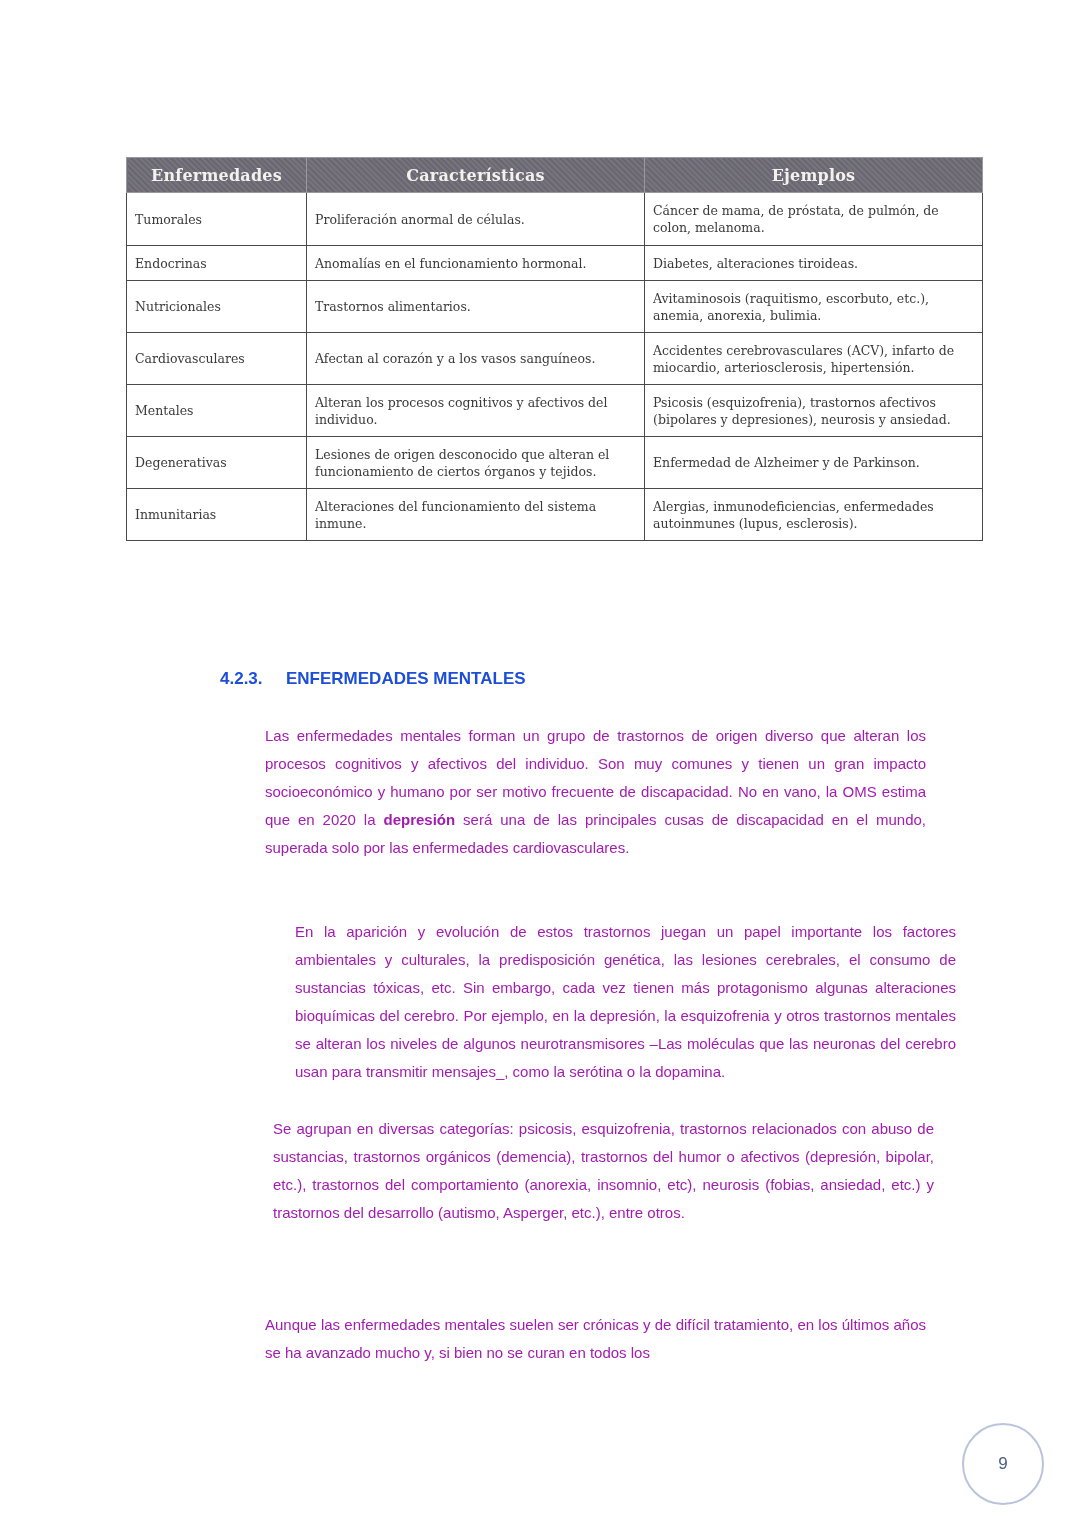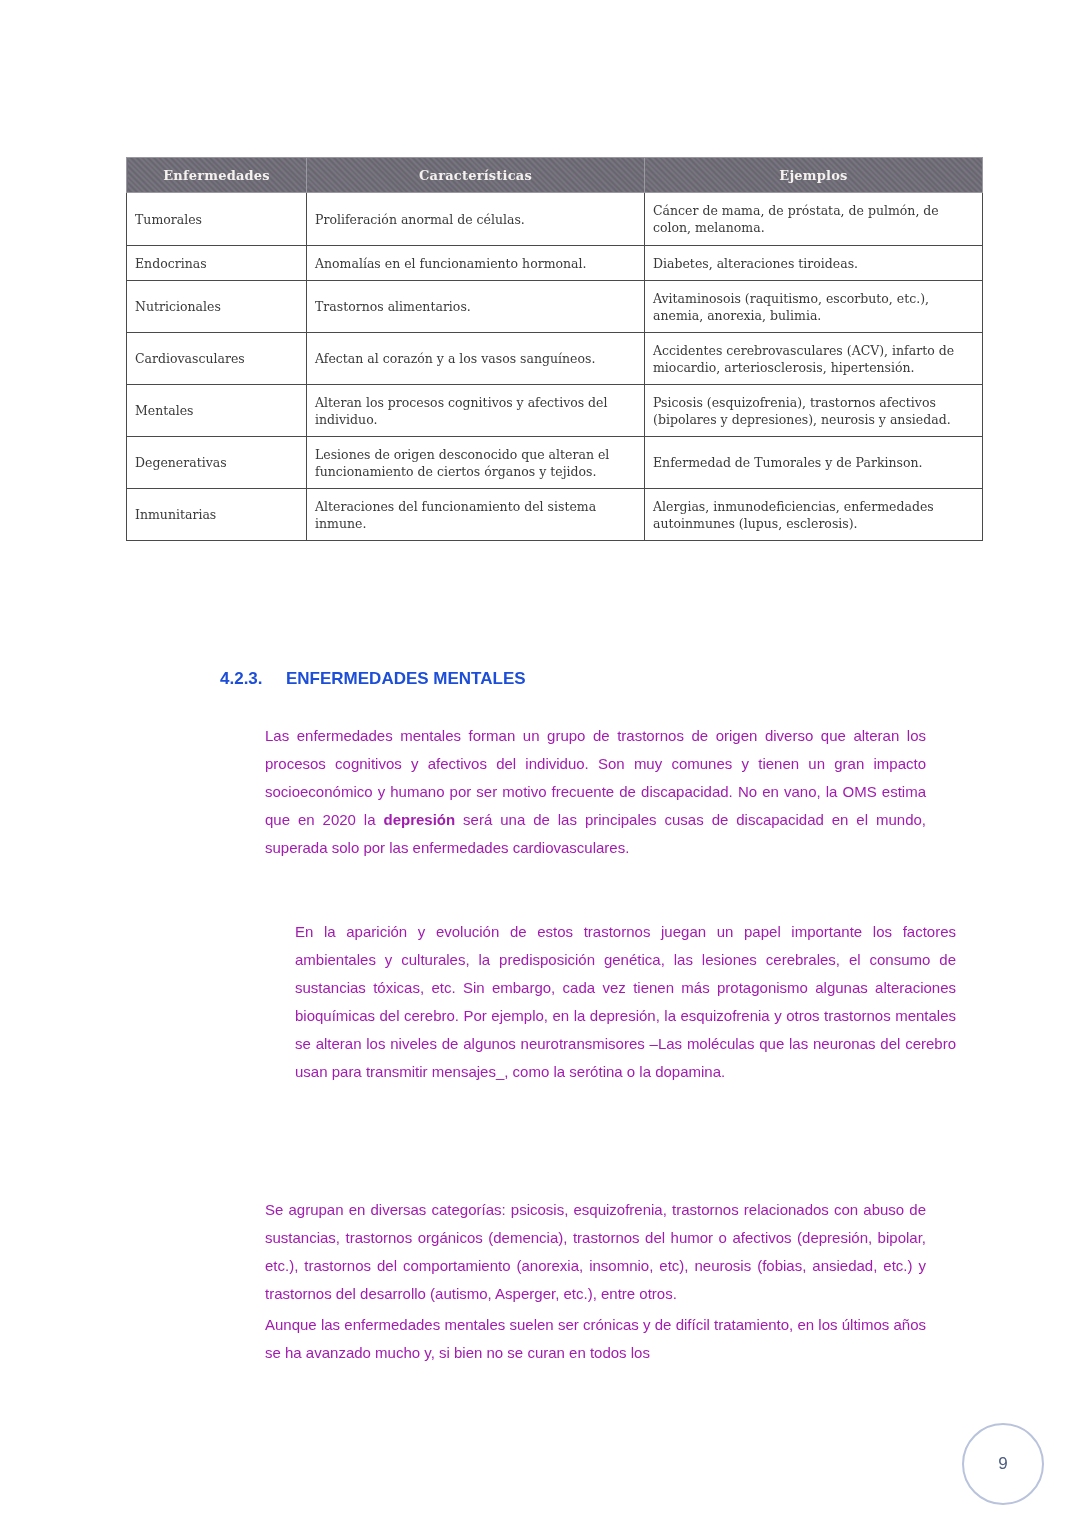--- a/index.html
+++ b/index.html
@@ -31,21 +31,21 @@
   .disease-table col.c2 { width: 338px; }
   .disease-table col.c3 { width: 338px; }
   .disease-table th {
     height: 34px;
     background: #6e6c74;
     background-image:
       repeating-linear-gradient(45deg, rgba(255,255,255,0.07) 0 2px, rgba(0,0,0,0.06) 2px 4px),
       repeating-linear-gradient(-45deg, rgba(120,90,140,0.12) 0 3px, rgba(90,120,130,0.10) 3px 6px);
     color: #f4f1ee;
     font-weight: bold;
-    font-size: 13px;
+    font-size: 16px;
     text-align: center;
     border: 1px solid #9a98a0;
     padding: 0 8px;
     letter-spacing: 0.2px;
   }
   .disease-table th.th-first { text-align: center; }
   .disease-table td {
     border: 1px solid #4a4a4a;
     padding: 4px 8px;
     vertical-align: middle;
@@ -76,21 +76,21 @@
     margin: 0;
     font-family: "Liberation Sans", sans-serif;
     font-size: 15px;
     line-height: 28px;
     text-align: justify;
     color: #a21caf;
   }
   .para b { font-weight: bold; }
   #p1 { top: 722px; }
   #p2 { top: 918px; margin-left: 30px; }
-  #p3 { top: 1196px; }
+  #p3 { top: 1115px; margin-left: 8px; }
   #p4 { top: 1311px; }
 
   
   .page-number {
     position: absolute;
     left: 962px;
     top: 1423px;
     width: 78px;
     height: 78px;
     border: 2px solid #b9c3dc;
@@ -141,21 +141,21 @@
       <td>Accidentes cerebrovasculares (ACV), infarto de miocardio, arteriosclerosis, hipertensión.</td>
     </tr>
     <tr class="r-mid">
       <td>Mentales</td>
       <td>Alteran los procesos cognitivos y afectivos del individuo.</td>
       <td>Psicosis (esquizofrenia), trastornos afectivos (bipolares y depresiones), neurosis y ansiedad.</td>
     </tr>
     <tr class="r-mid">
       <td>Degenerativas</td>
       <td>Lesiones de origen desconocido que alteran el funcionamiento de ciertos órganos y tejidos.</td>
-      <td>Enfermedad de Tumorales y de Parkinson.</td>
+      <td>Enfermedad de Alzheimer y de Parkinson.</td>
     </tr>
     <tr class="r-mid">
       <td>Inmunitarias</td>
       <td>Alteraciones del funcionamiento del sistema inmune.</td>
       <td>Alergias, inmunodeficiencias, enfermedades autoinmunes (lupus, esclerosis).</td>
     </tr>
   </tbody>
 </table>
 
 <div class="section-heading">

